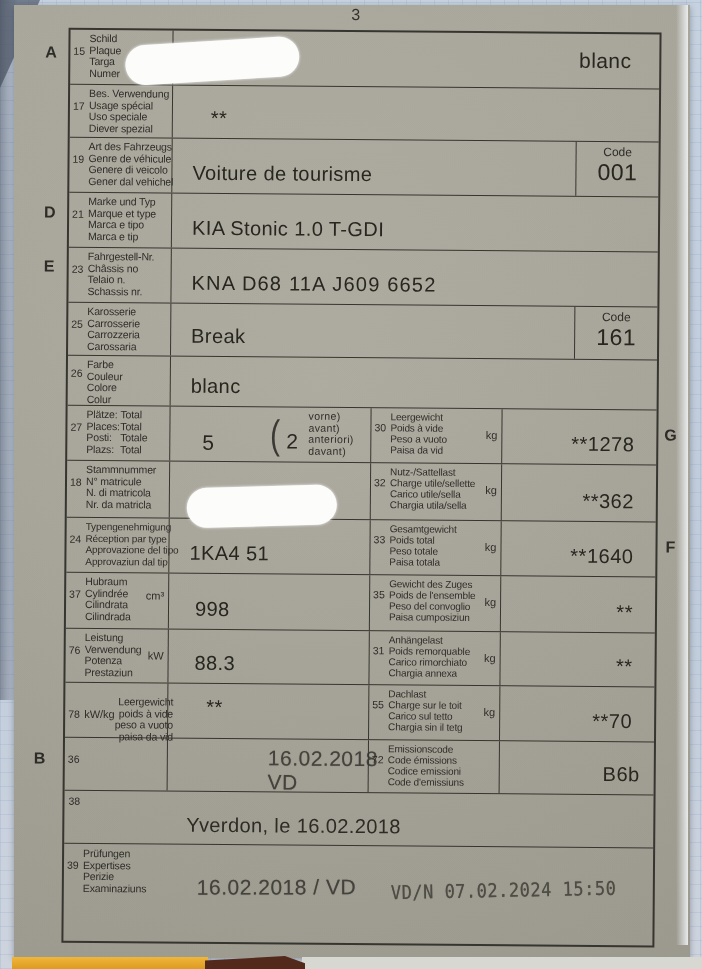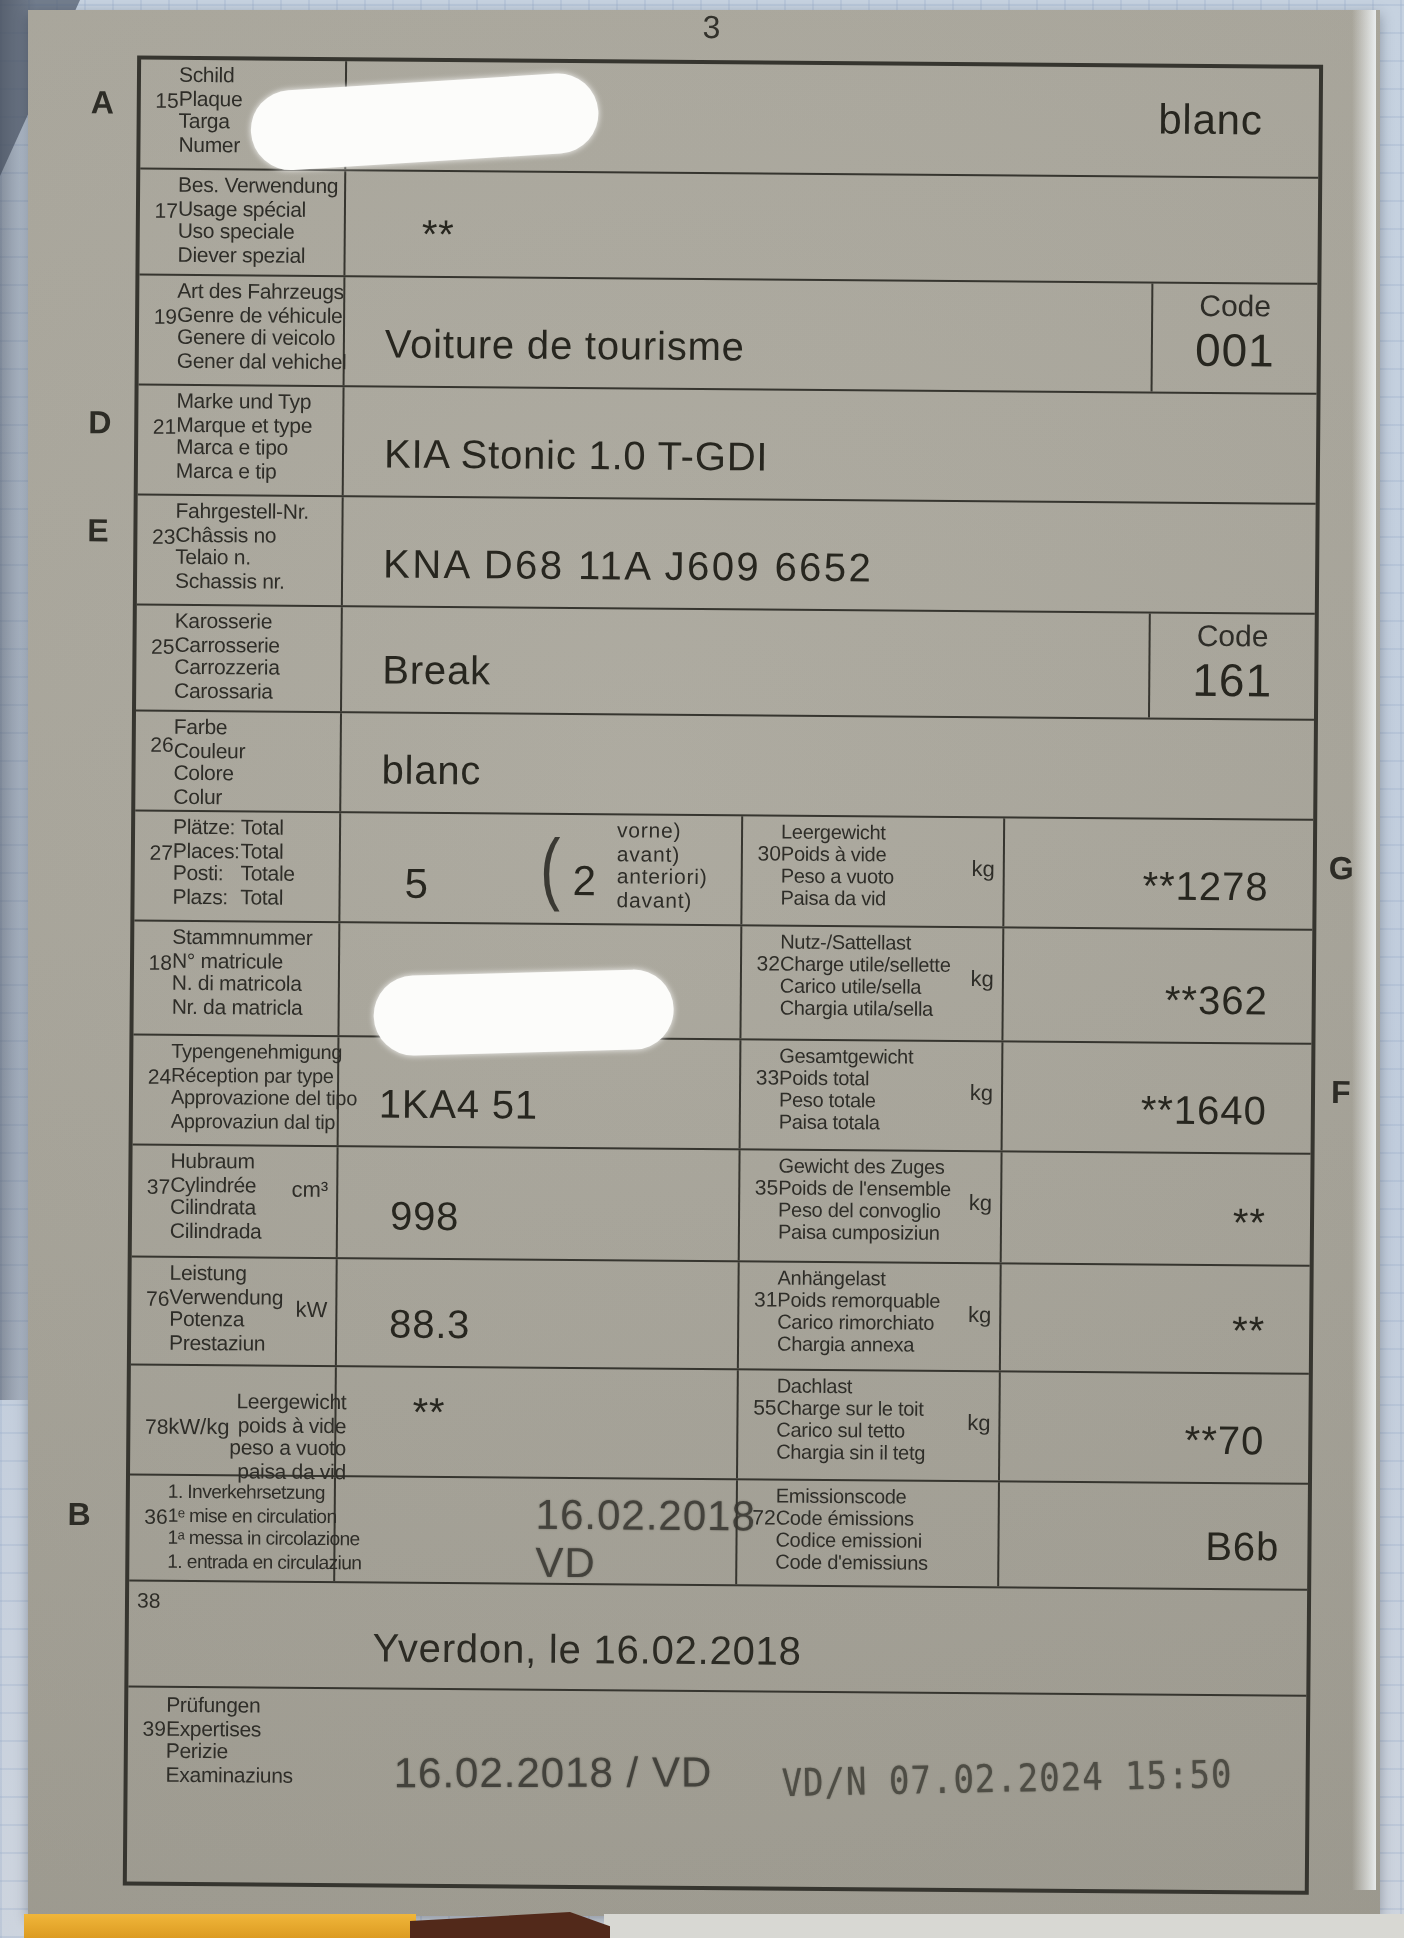--- a/index.html
+++ b/index.html
@@ -34,34 +34,34 @@
   .pageno{position:absolute;left:330px;top:6px;width:44px;text-align:center;
     font-size:16px;color:#33322c;}
 
   .tbl{position:absolute;left:65px;top:30px;width:593px;height:915px;
     border:2px solid var(--ln);display:flex;flex-direction:column;color:var(--ink);}
   .r{display:flex;border-bottom:1.5px solid var(--ln);position:relative;flex:0 0 auto;}
   .r:last-child{border-bottom:none;flex:1 1 auto;}
 
   .lc{width:103px;border-right:1.5px solid var(--ln);display:flex;
       padding:3px 2px 2px 3px;position:relative;}
-  .n{width:16px;flex:0 0 16px;font-size:10.5px;padding-top:12px;color:var(--ink);text-align:right;}
+  .n{width:16px;flex:0 0 16px;font-size:10.5px;padding-top:12px;color:var(--ink);}
   .ls{display:flex;flex-direction:column;font-size:10.5px;line-height:11.5px;
       letter-spacing:-.15px;color:var(--ink);}
   .ls span{white-space:nowrap;}
   .unit{position:absolute;right:4px;top:20px;font-size:11px;margin-left:44px;}
   .unit-cm{top:16px;}
 
   .vc{flex:1;display:flex;align-items:flex-end;padding:0 0 8px 20px;
       font-size:20px;letter-spacing:.4px;color:var(--val);}
   .vc.center-right{justify-content:flex-end;align-items:center;padding:0 28px 0 0;}
 
   .cc{width:83px;flex:0 0 83px;border-left:1.5px solid var(--ln);
       display:flex;flex-direction:column;align-items:center;padding-top:3px;}
-  .cc .cl{font-size:15px;}
+  .cc .cl{font-size:12px;}
   .cc .cv{font-size:23px;margin-top:0;letter-spacing:.5px;color:var(--val);}
 
   .mid{flex:0 0 200px;width:200px;}
   .rl{flex:0 0 132px;width:132px;border-left:1.5px solid var(--ln);
       border-right:1.5px solid var(--ln);display:flex;padding:3px 2px 2px 3px;position:relative;}
   .rl .ls{font-size:10px;line-height:11px;}
   .rl .n{padding-top:10px;}
   .rv{flex:1;display:flex;align-items:flex-end;justify-content:flex-end;
       padding:0 22px 8px 0;font-size:20px;letter-spacing:.5px;color:var(--val);}
 
@@ -382,26 +382,20 @@
           <span>Chargia sin il tetg</span>
         </span>
         <span class="unit">kg</span>
       </div>
       <div class="rv">**70</div>
     </div>
 
     <div class="r" style="height:53px">
       <div class="lc lc36">
         <span class="n">36</span>
-        <span class="ls">
-          <span>1. Inverkehrsetzung</span>
-          <span>1ᵉ mise en circulation</span>
-          <span>1ᵃ messa in circolazione</span>
-          <span>1. entrada en circulaziun</span>
-        </span>
       </div>
       <div class="vc mid" style="position:relative">
         <span class="stamp stamp36">16.02.2018 VD</span>
       </div>
       <div class="rl">
         <span class="n">72</span>
         <span class="ls">
           <span>Emissionscode</span>
           <span>Code émissions</span>
           <span>Codice emissioni</span>

